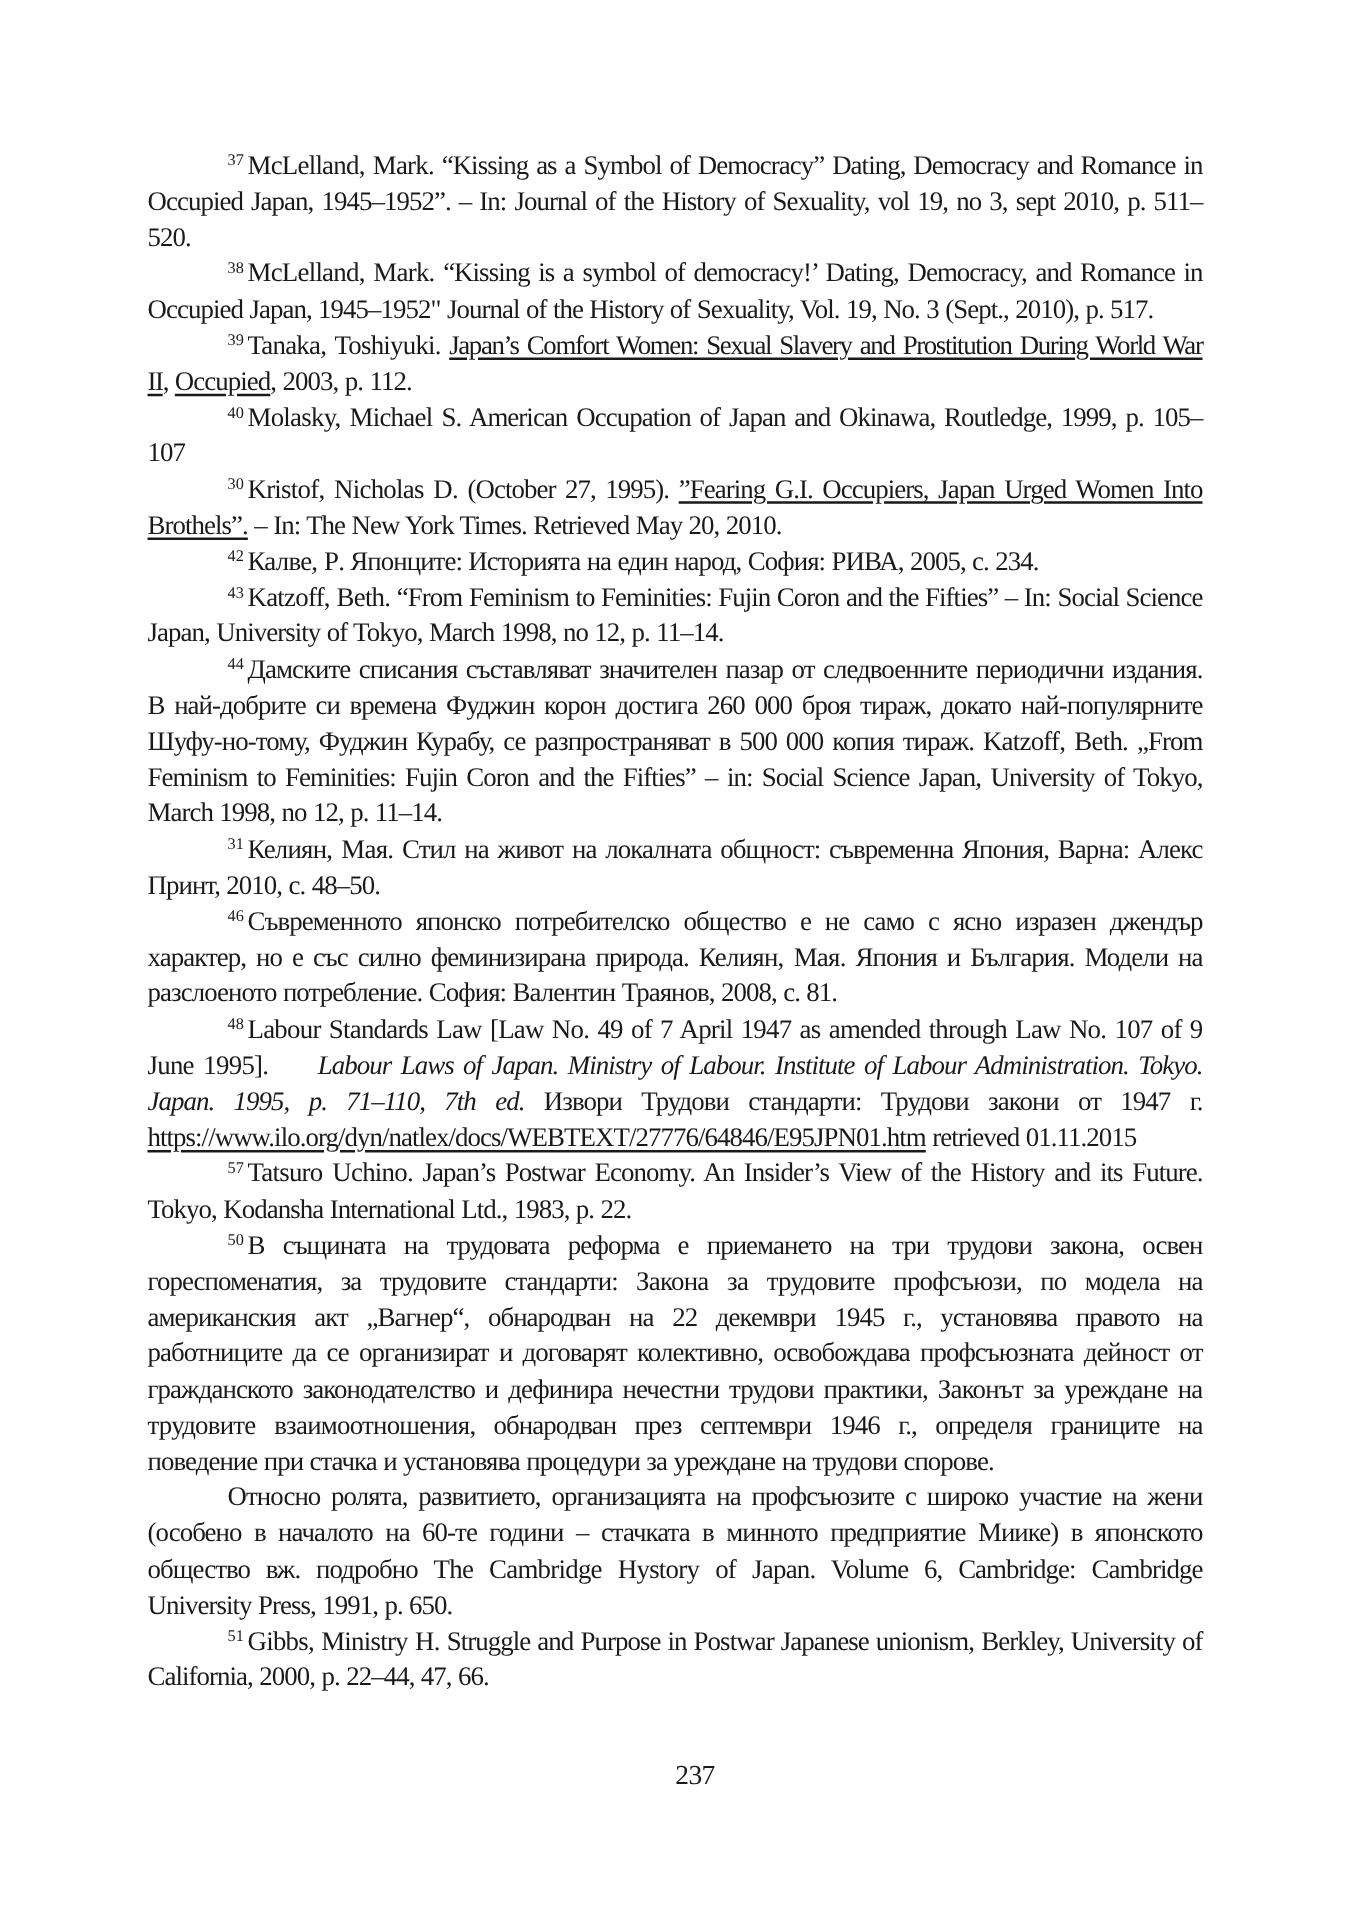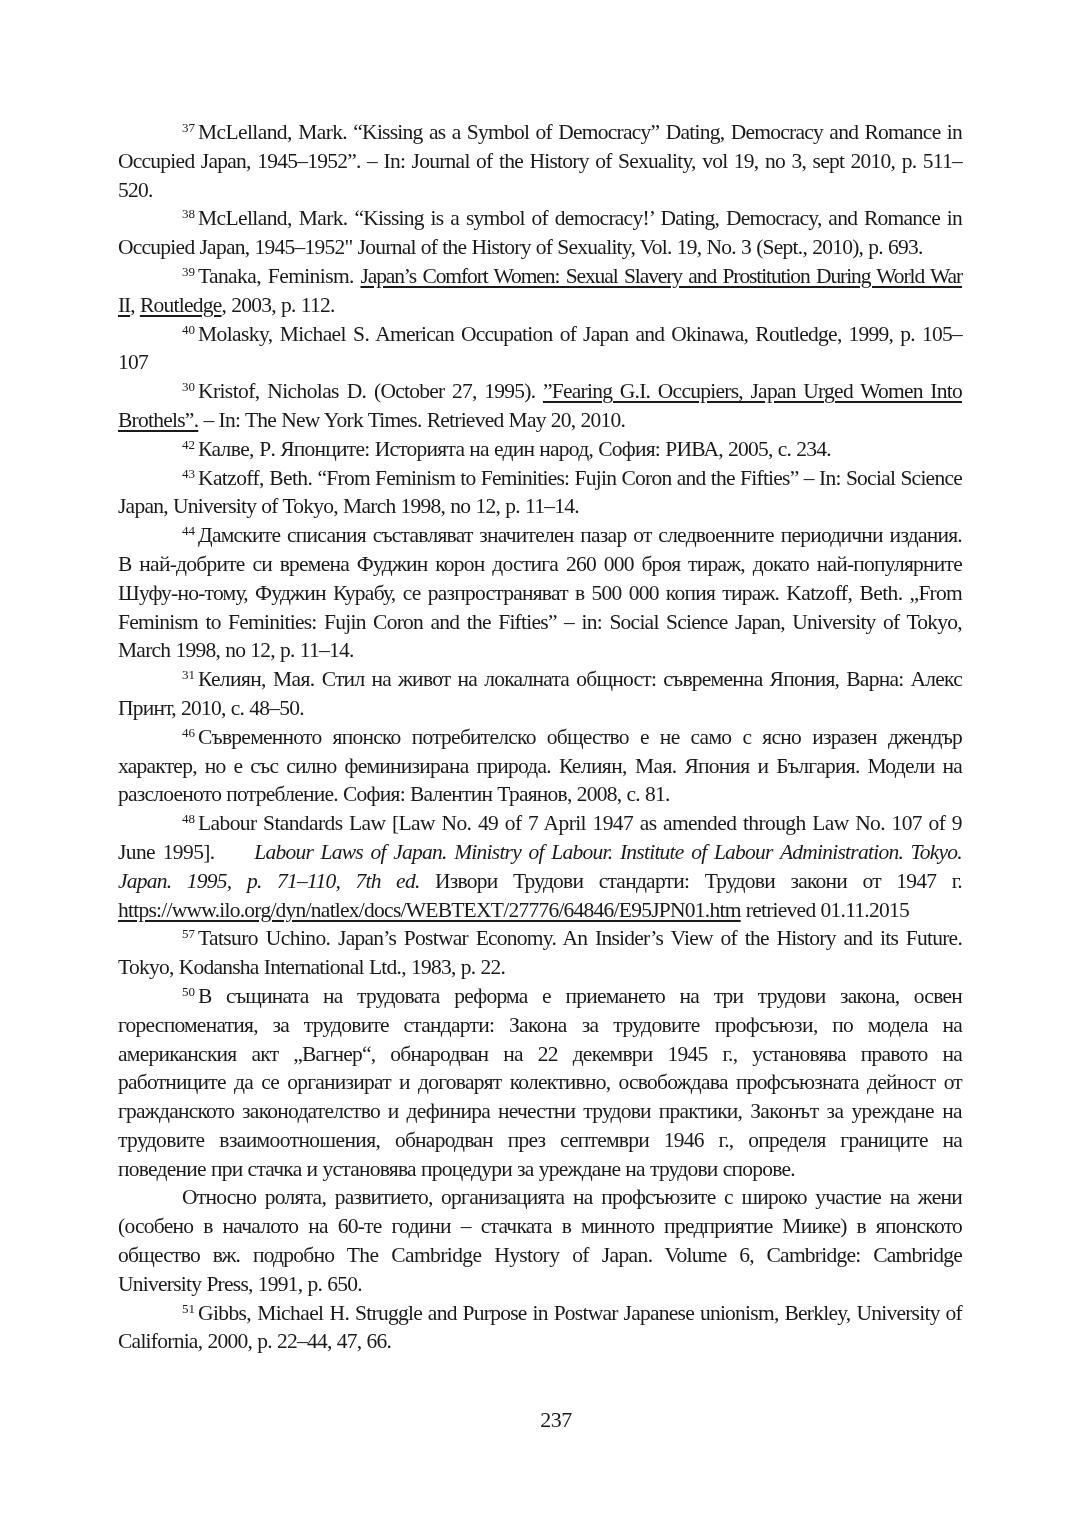--- a/index.html
+++ b/index.html
@@ -54,23 +54,23 @@
       padding-left: 16px;
     }
   </style>
 </head>
 <body>
 
 <div class="page">
 
   <p class="fn"><span class="sup">37</span><b>McLelland, Mark</b><span>. “Kissing as a Symbol of Democracy” Dating, Democracy and Romance in Occupied Japan, 1945–1952”. – In: Journal of the History of Sexuality, vol 19, no 3, sept 2010, p. 511–520.</span></p>
 
-  <p class="fn"><span class="sup">38</span><b>McLelland, Mark.</b><span> “Kissing is a symbol of democracy!’ Dating, Democracy, and Romance in Occupied Japan, 1945–1952" Journal of the History of Sexuality, Vol. 19, No. 3 (Sept., 2010), p. 693.</span></p>
+  <p class="fn"><span class="sup">38</span><b>McLelland, Mark.</b><span> “Kissing is a symbol of democracy!’ Dating, Democracy, and Romance in Occupied Japan, 1945–1952" Journal of the History of Sexuality, Vol. 19, No. 3 (Sept., 2010), p. 517.</span></p>
 
-  <p class="fn"><span class="sup">39</span><b>Tanaka, Feminism</b><span>. </span><a class="tight">Japan’s Comfort Women: Sexual Slavery and Prostitution During World War II</a><span>, </span><a>Routledge</a><span>, 2003, p. 112.</span></p>
+  <p class="fn"><span class="sup">39</span><b>Tanaka, Toshiyuki</b><span>. </span><a class="tight">Japan’s Comfort Women: Sexual Slavery and Prostitution During World War II</a><span>, </span><a>Occupied</a><span>, 2003, p. 112.</span></p>
 
   <p class="fn"><span class="sup">40</span><b>Molasky, Michael S.</b><span> American Occupation of Japan and Okinawa, Routledge, 1999, p. 105–107</span></p>
 
   <p class="fn"><span class="sup">30</span><b>Kristof, Nicholas D.</b><span> (October 27, 1995). </span><a>”Fearing G.I. Occupiers, Japan Urged Women Into Brothels”.</a><span> – In: The New York Times. Retrieved May 20, 2010.</span></p>
 
   <p class="fn"><span class="sup">42</span><b>Калве, Р</b><span>. Японците: Историята на един народ, София: РИВА, 2005, с. 234.</span></p>
 
   <p class="fn"><span class="sup">43</span><b>Katzoff, Beth.</b><span> “From Feminism to Feminities: Fujin Coron and the Fifties” – In: Social Science Japan, University of Tokyo, March 1998, no 12, p. 11–14.</span></p>
 
   <p class="fn"><span class="sup">44</span><span>Дамските списания съставляват значителен пазар от следвоенните периодични издания. В най-добрите си времена Фуджин корон достига 260 000 броя тираж, докато най-популярните Шуфу-но-тому, Фуджин Курабу, се разпространяват в 500 000 копия тираж. </span><b>Katzoff, Beth.</b><span> „From Feminism to Feminities: Fujin Coron and the Fifties” – in: Social Science Japan, University of Tokyo, March 1998, no 12, p. 11–14.</span></p>
@@ -81,17 +81,17 @@
 
 
   <p class="fn"><span class="sup">48</span><b>Labour Standards Law [Law No. 49 of 7 April 1947 as amended through Law No. 107 of 9 June 1995].</b><i> Labour Laws of Japan. Ministry of Labour. Institute of Labour Administration. Tokyo. Japan. 1995, p. 71–110, 7th ed.</i><span> Извори Трудови стандарти: Трудови закони от 1947 г. </span><a>https://www.ilo.org/dyn/natlex/docs/WEBTEXT/27776/64846/E95JPN01.htm</a><span> retrieved 01.11.2015</span></p>
 
   <p class="fn"><span class="sup">57</span><b>Tatsuro Uchino.</b><span> Japan’s Postwar Economy. An Insider’s View of the History and its Future. Tokyo, Kodansha International Ltd., 1983, p. 22.</span></p>
 
   <p class="fn"><span class="sup">50</span><span>В същината на трудовата реформа  е приемането на три трудови закона, освен гореспоменатия, за трудовите стандарти: </span><b>Закона за трудовите профсъюзи</b><span>, по модела на американския акт „Вагнер“, обнародван на 22 декември 1945 г., установява правото на работниците да се организират и договарят колективно, освобождава профсъюзната дейност от гражданското законодателство и дефинира нечестни трудови практики, </span><b>Законът за уреждане на трудовите взаимоотношения</b><span>, обнародван през септември  1946 г., определя границите на поведение при стачка и установява процедури за уреждане на трудови спорове.</span></p>
 
   <p class="fn cont"><span>Относно ролята, развитието, организацията на профсъюзите с широко участие на жени (особено в началото на 60-те години – стачката в минното предприятие Миике) в японското общество вж. подробно </span><b>The Cambridge Hystory of Japan</b><span>. Volume 6, Cambridge: Cambridge University Press, 1991, p. 650.</span></p>
 
-  <p class="fn"><span class="sup">51</span><b>Gibbs, Michael H.</b><span> Struggle and Purpose in Postwar Japanese unionism, Berkley, University of California, 2000, p. 22–44, 47, 66.</span></p>
+  <p class="fn"><span class="sup">51</span><b>Gibbs, Ministry H.</b><span> Struggle and Purpose in Postwar Japanese unionism, Berkley, University of California, 2000, p. 22–44, 47, 66.</span></p>
 
 </div>
 
 <div class="page-number">237</div>
 
 </body></html>

